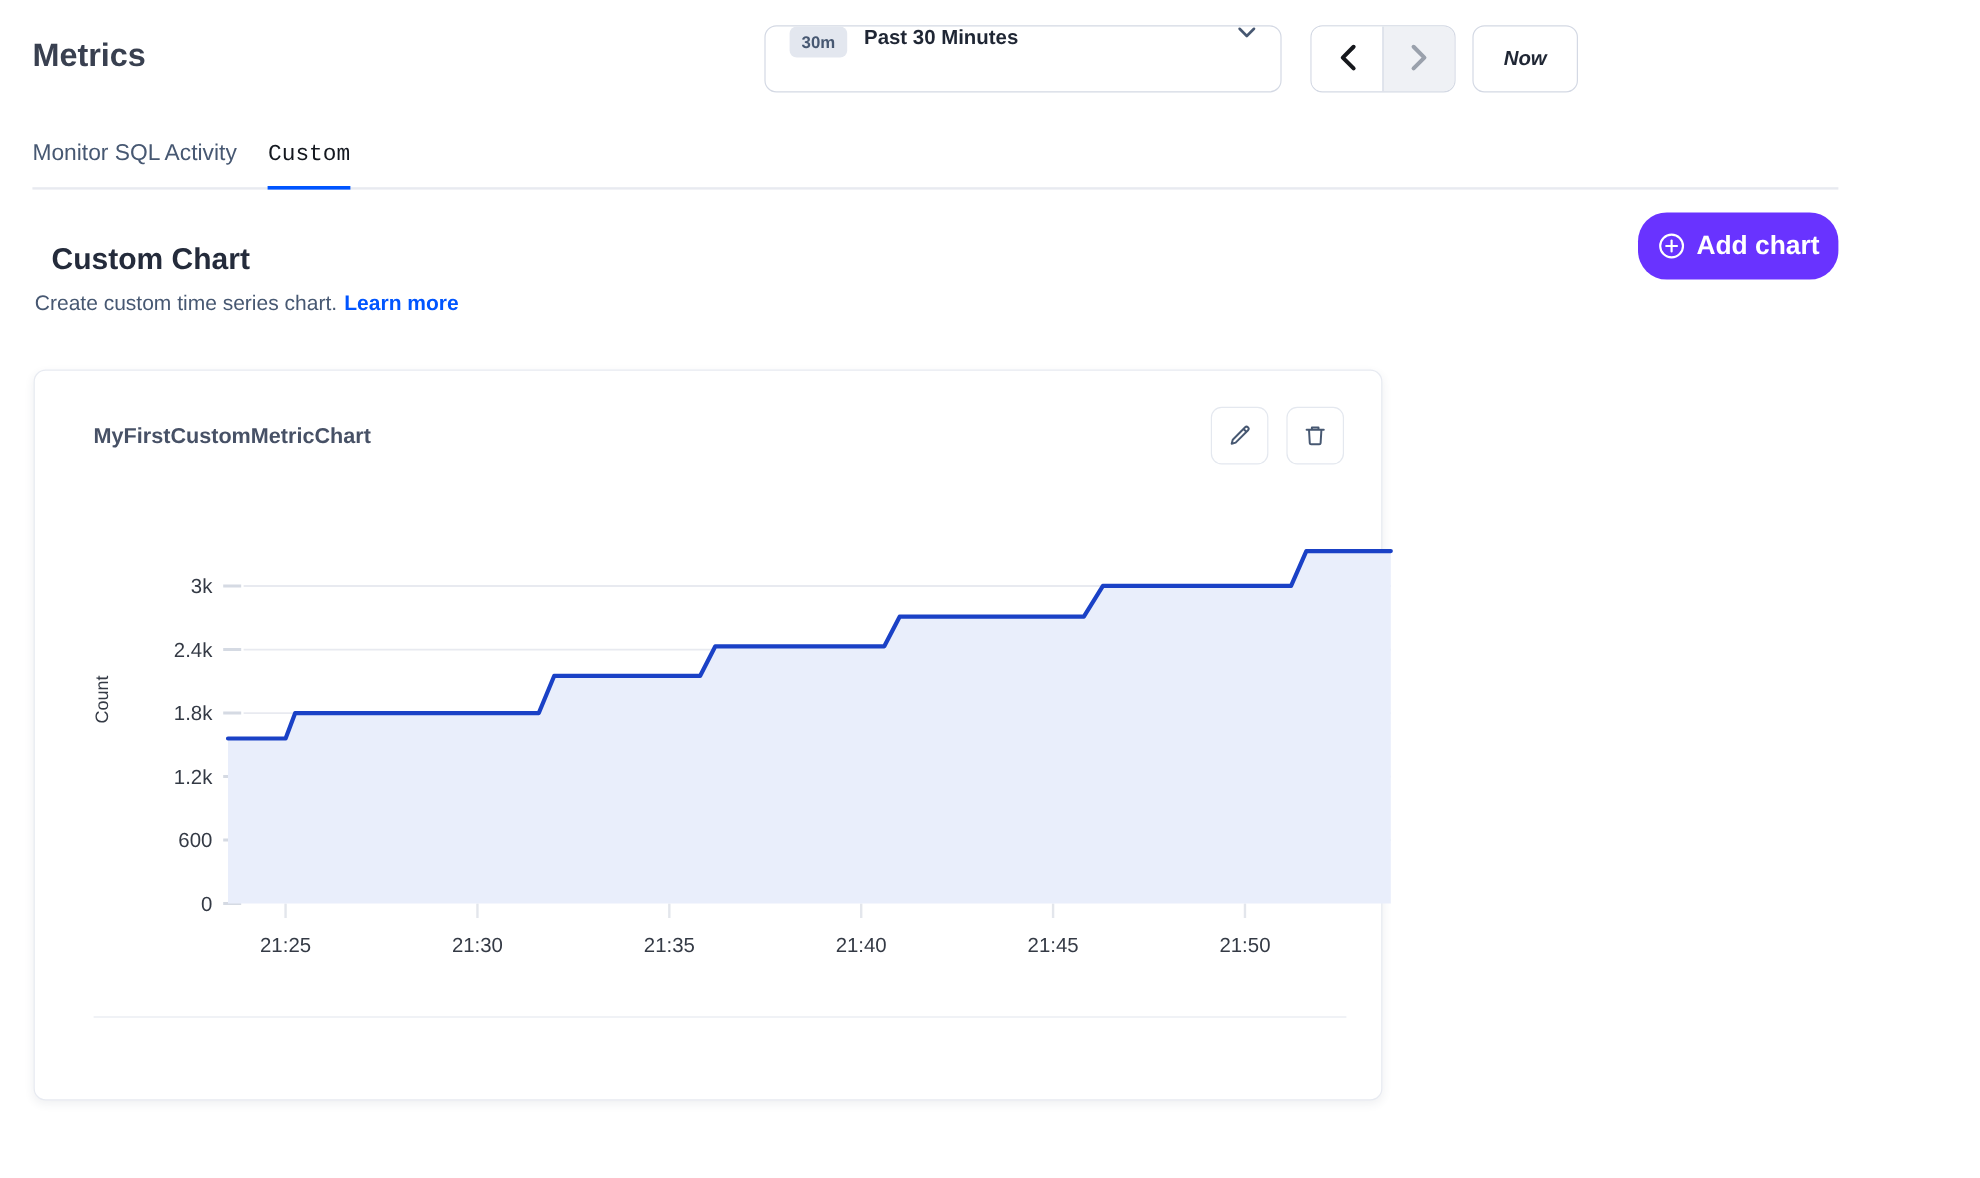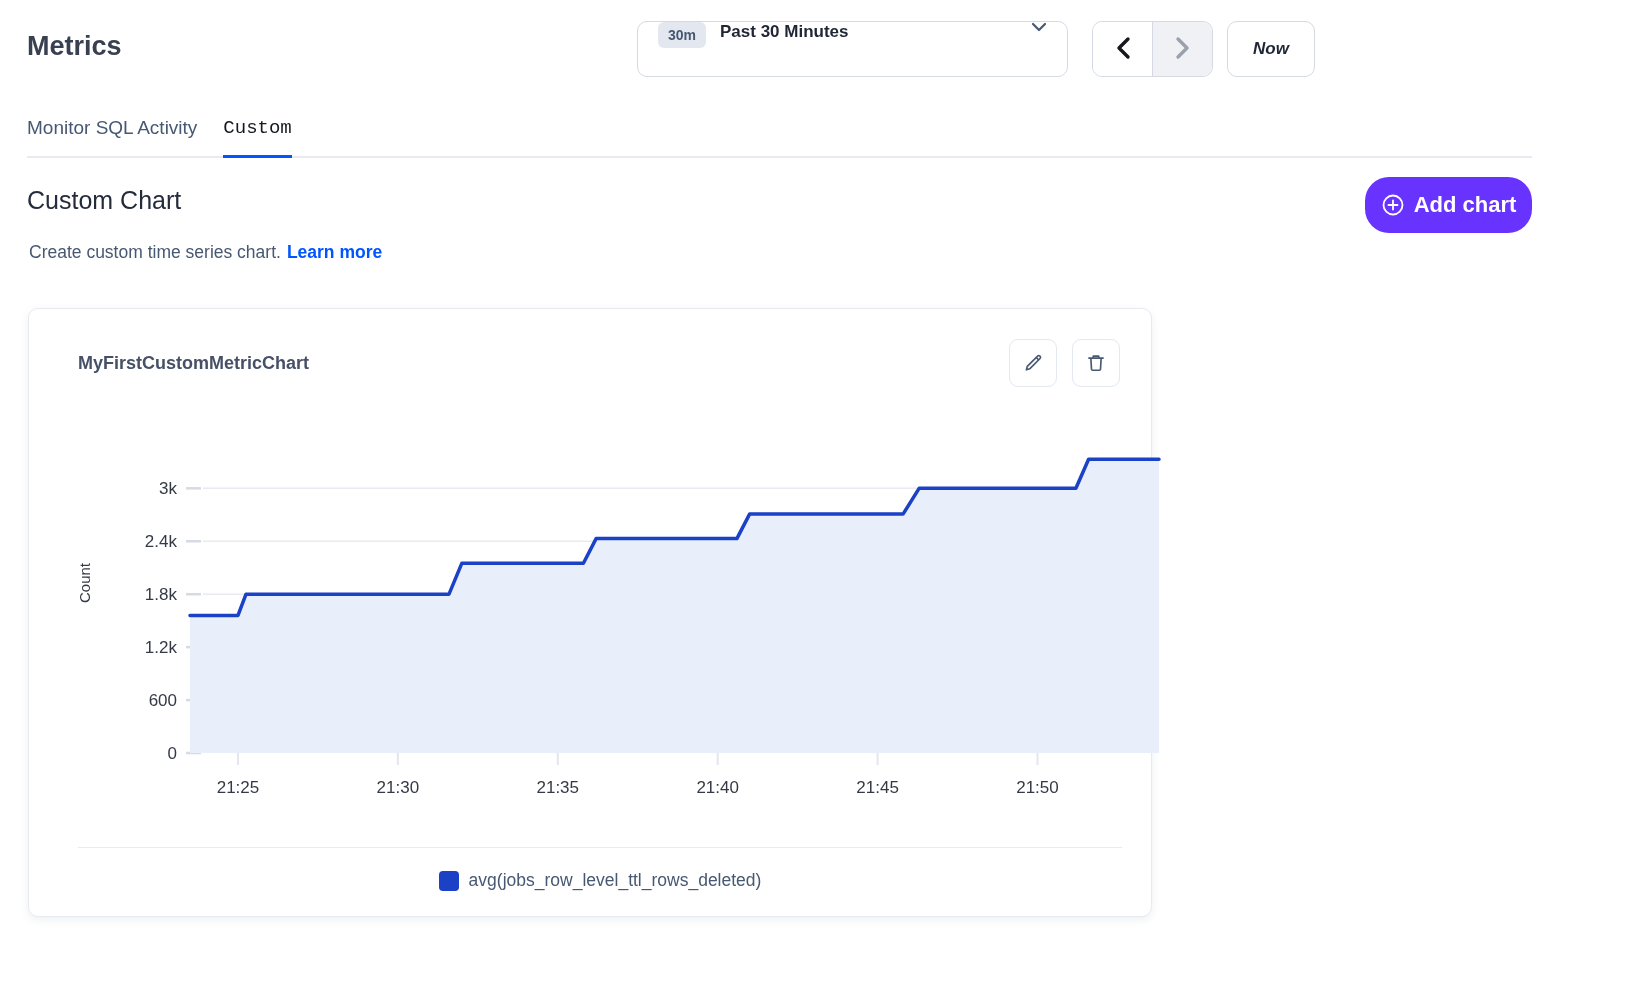--- a/index.html
+++ b/index.html
@@ -25,21 +25,21 @@
   .pager-btn.next { background:#EFF1F5; border-left:1px solid #D4D9E4; cursor:default; }
   .now-btn { position:absolute; left:1227px; top:21px; width:88px; height:56px;
     border:1px solid #D4D9E4; border-radius:10px; background:#fff;
     font-size:17px; font-weight:bold; color:#1F2634; font-family:inherit; cursor:pointer;font-style:italic; }
   
   .tabs { position:absolute; left:27px; top:100px; width:1505px; display:flex; gap:26px;
     border-bottom:2px solid #E8EAF0;margin-top:13px; }
   .tab { font-size:19px; color:#475872; padding:4px 0 16px; cursor:pointer; white-space:nowrap; }
   .tab.active { color:#14181F; border-bottom:3px solid var(--link-blue,#0055FF); margin-bottom:-2px;font-family:Liberation Mono, monospace; }
   
-  .section-title { position:absolute; left:27px; top:186px; margin:0; font-size:25px; font-weight:normal; color:#242B3B; }
+  .section-title { position:absolute; left:27px; top:186px; margin:16px; font-size:25px; font-weight:bold; color:#242B3B; }
   .section-sub { position:absolute; left:29px; top:242px; margin:0; font-size:17.5px; color:#475872; }
   .section-sub a { color:var(--link-blue,#0055FF); font-weight:bold; text-decoration:none; cursor:pointer; margin-left:6px; }
   .add-chart { position:absolute; left:1365px; top:177px; width:167px; height:56px;
     background:var(--accent,#6933FF); color:#fff; border:none; border-radius:24px;
     font-size:22px; font-weight:bold; font-family:inherit;
     display:flex; align-items:center; justify-content:center; gap:9px; cursor:pointer; }
   
   .card { position:absolute; left:28px; top:308px; width:1124px; height:609px;
     background:#fff; border:1px solid #E7EAF1; border-radius:10px;
     box-shadow:0 3px 8px rgba(56,66,92,.08);padding-left:20px; }
@@ -168,19 +168,15 @@
         <text x="828.5742574257426" y="390" text-anchor="middle" class="tick-label">21:45</text>
         <line x1="988.4752475247525" y1="350" x2="988.4752475247525" y2="362" stroke="#E3E6EC" stroke-width="2"></line>
         <text x="988.4752475247525" y="390" text-anchor="middle" class="tick-label">21:50</text>
         <polygon points="141.0,212.4 189.0,212.4 197.0,191.2 400.0,191.2 412.8,160.3 534.4,160.3 547.1,135.6 687.9,135.6 700.7,110.9 854.2,110.9 870.1,85.3 1026.9,85.3 1039.6,56.2 1110.0,56.2 1110,350 141.0,350" fill="#E9EEFB" stroke="none"></polygon>
         <polyline points="141.0,212.4 189.0,212.4 197.0,191.2 400.0,191.2 412.8,160.3 534.4,160.3 547.1,135.6 687.9,135.6 700.7,110.9 854.2,110.9 870.1,85.3 1026.9,85.3 1039.6,56.2 1110.0,56.2" fill="none" stroke="#1A41C6" stroke-width="3.5" stroke-linejoin="round" stroke-linecap="round"></polyline>
         <text x="41" y="180" text-anchor="middle" class="axis-label" transform="rotate(-90 41 180)">Count</text>
       </svg>
 
     <hr class="card-divider">
 
-    <div class="legend">
-      <span class="swatch" style="background: rgb(26, 65, 198);"></span>
-      <span class="legend-label">avg(jobs_row_level_ttl_rows_deleted)</span>
-    </div>
   </div>
 
 </div>
 
 </body></html>

